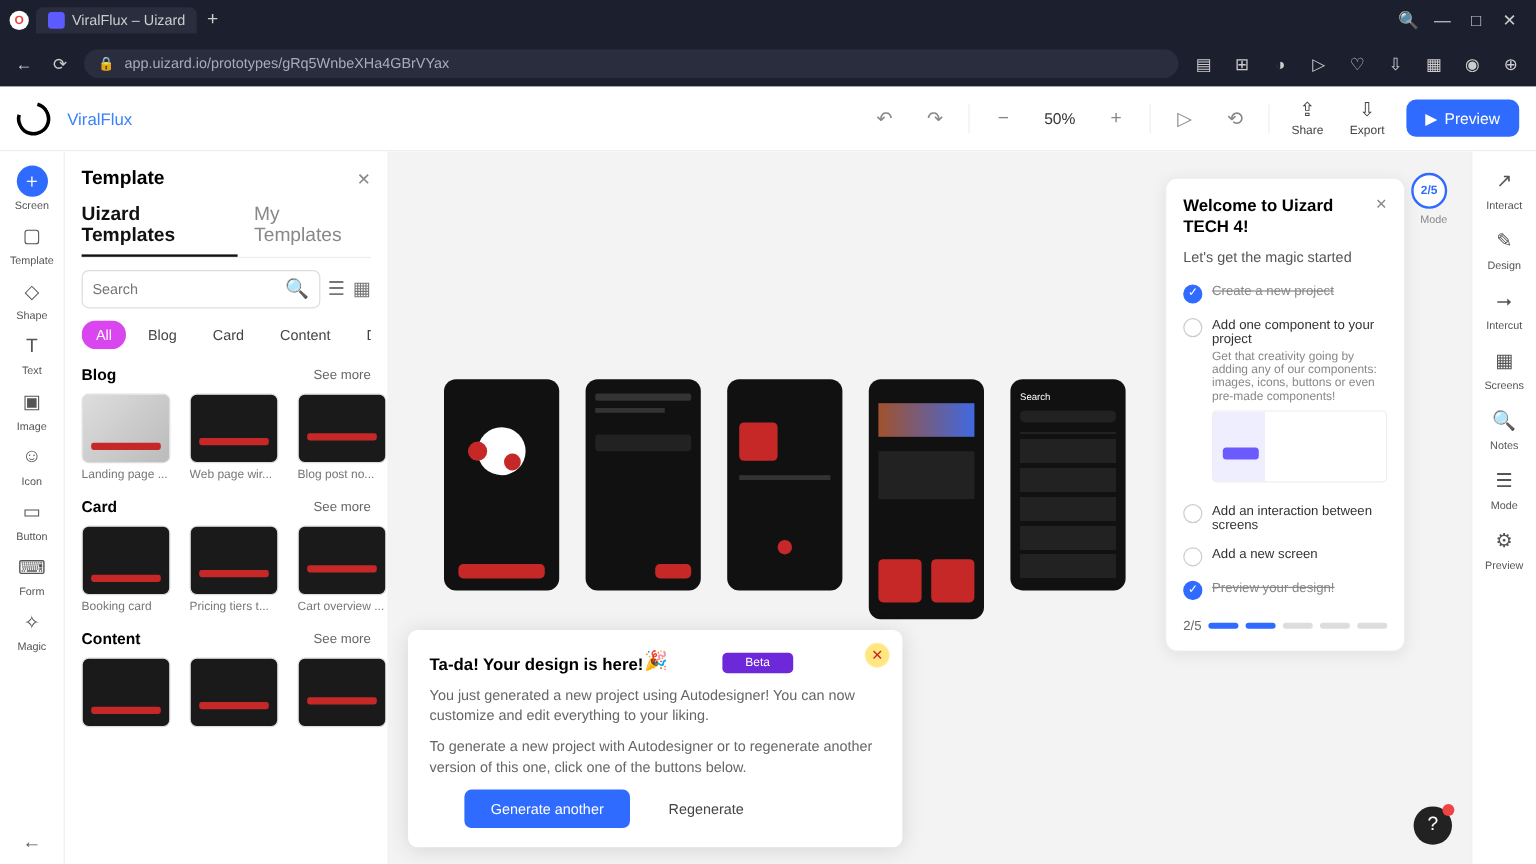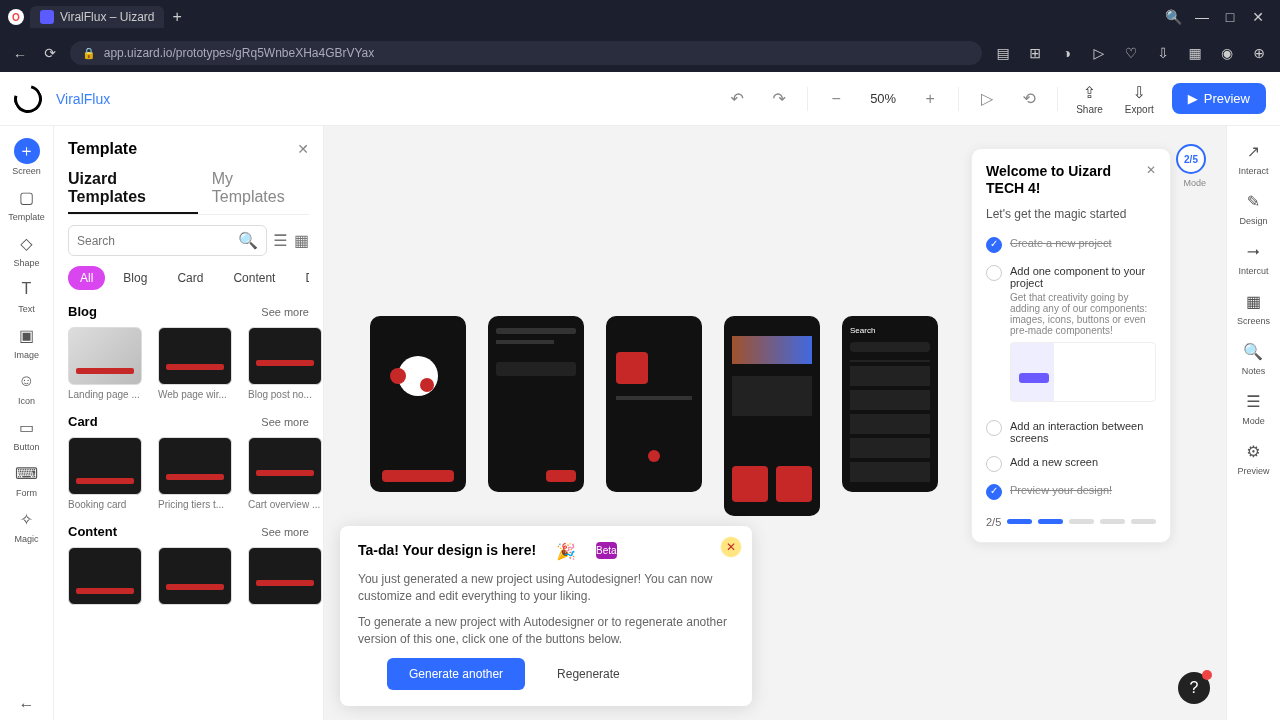--- a/index.html
+++ b/index.html
@@ -75,23 +75,23 @@
 .onboard .sl.done { text-decoration: line-through; color: #888; text-align: center; }
 .onboard .sd { font-size: 10px; color: #888; margin-top: 3px; }
 .onboard .mini { width: 100%; height: 60px; border: 1px solid #eee; border-radius: 4px; margin: 6px 0; background: linear-gradient(90deg,#eef 30%, #fff 30%); position: relative; }
 .onboard .mini .mb { position: absolute; top: 30px; left: 8px; width: 30px; height: 10px; background: #6b5bff; border-radius: 3px; }
 .onboard .prog { display: flex; align-items: center; gap: 6px; margin-top: 10px; font-size: 11px; color: #666; }
 .onboard .pseg { width: 26px; height: 5px; border-radius: 3px; background: #ddd; }
 .onboard .pseg.fill { background: #2f6bff; }
 .badge-ring { position: absolute; top: 18px; right: 20px; width: 30px; height: 30px; border-radius: 50%; border: 2px solid #2f6bff; color: #2f6bff; font-size: 10px; display: flex; align-items: center; justify-content: center; background: #fff; font-weight: 600; }
 .start-lbl { position: absolute; top: 52px; right: 20px; font-size: 9px; color: #888; }
 .toast { position: absolute; left: 16px; bottom: 14px; width: 412px; background: #fff; border-radius: 8px; box-shadow: 0 2px 18px rgba(0,0,0,.12); padding: 16px 18px; }
-.toast .th { display: flex; align-items: flex-start; gap: 20px; margin-bottom: 10px; }
+.toast .th { display: flex; align-items: flex-end; gap: 1px; margin-bottom: 10px; }
 .toast .tt { font-size: 14px; font-weight: 700; }
-.toast .tag { background: #a21caf; color: #fff; font-size: 10px; padding: 3px 0; border-radius: 4px; }
+.toast .tag { background: #6d28d9; color: #fff; font-size: 10px; padding: 3px 19px; border-radius: 4px; margin-left: 44px; }
 .toast .tx { position: absolute; top: 10px; right: 10px; width: 22px; height: 22px; border-radius: 50%; background: radial-gradient(circle,#ffe680 60%, transparent 70%); display: flex; align-items: center; justify-content: center; color: #c62828; font-size: 12px; cursor: pointer; }
 .toast p { font-size: 12px; color: #666; line-height: 1.4; margin-bottom: 10px; }
 .toast .btns { display: flex; gap: 10px; }
 .toast .btn-p { background: #2f6bff; color: #fff; padding: 9px 22px; border-radius: 6px; font-size: 12px; cursor: pointer; margin-left: 29px; }
 .toast .btn-s { color: #444; padding: 9px 22px; font-size: 12px; cursor: pointer; }
 .help-fab { position: absolute; right: 16px; bottom: 16px; width: 32px; height: 32px; border-radius: 50%; background: #222; color: #fff; display: flex; align-items: center; justify-content: center; font-size: 16px; cursor: pointer; }
 .help-fab .notif { position: absolute; top: -2px; right: -2px; width: 10px; height: 10px; background: #e44; border-radius: 50%; }
 </style>
 </head>
 <body>

